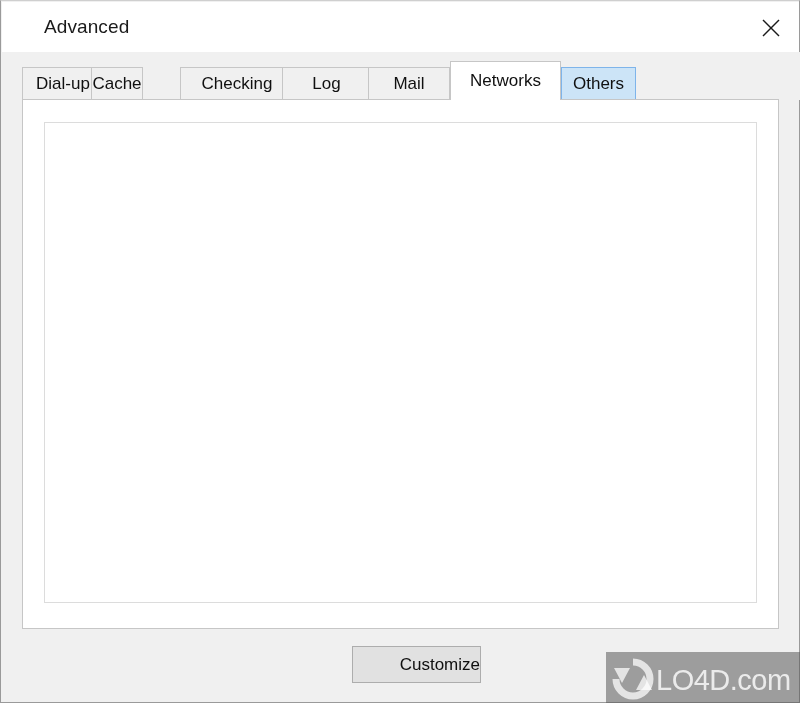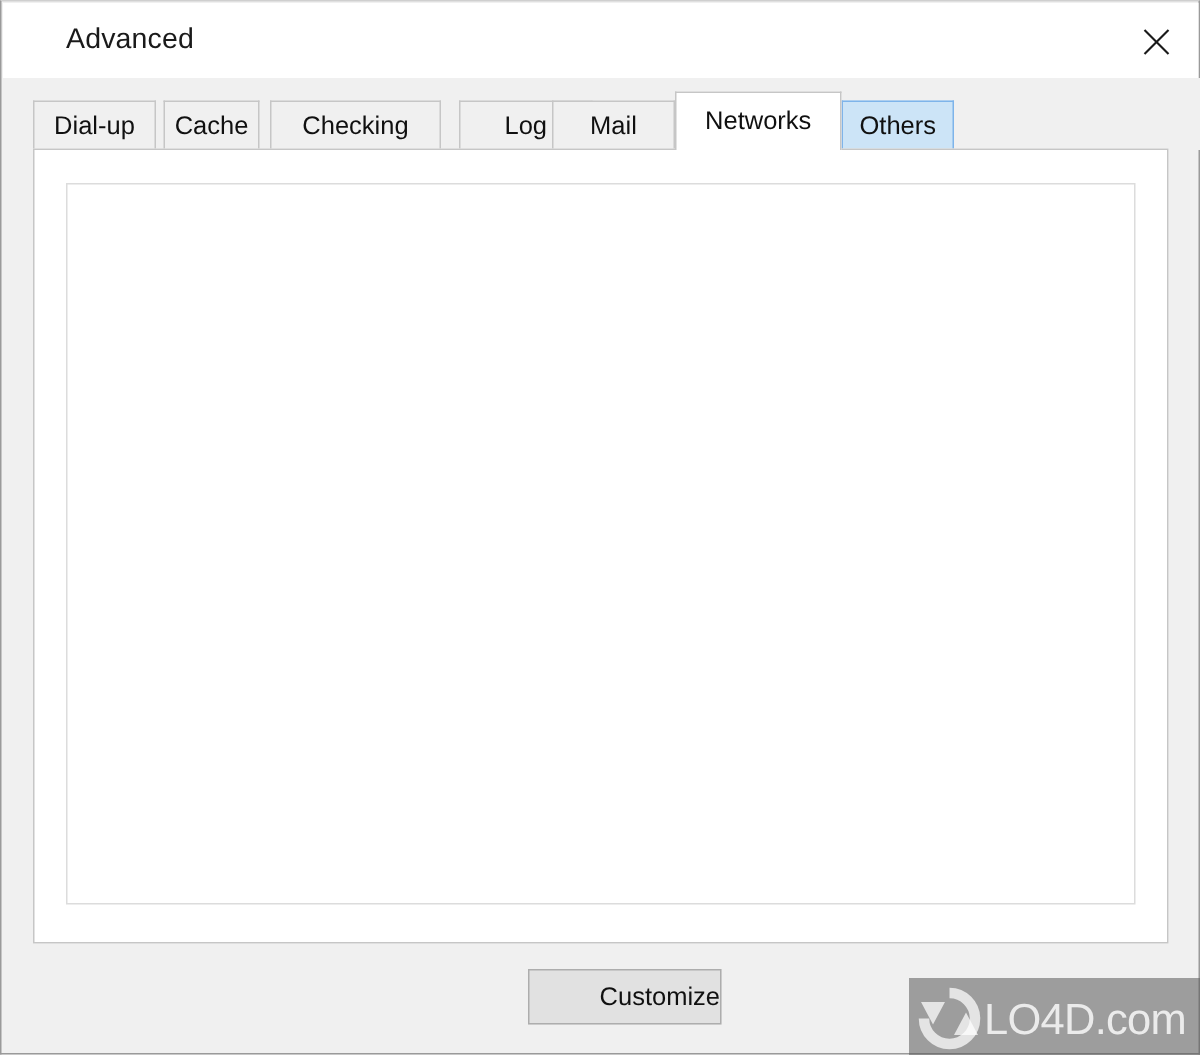--- a/index.html
+++ b/index.html
@@ -271,27 +271,27 @@
         <line x1="2" y1="2" x2="18" y2="18" stroke="#1a1a1a" stroke-width="1.4"></line>
         <line x1="18" y1="2" x2="2" y2="18" stroke="#1a1a1a" stroke-width="1.4"></line>
       </svg>
     </div>
   </div>
 
   <div id="tabstrip">
     <div class="tab" style="left:20px;  width:82px;">
         <span>Dial-up</span>
       </div>
-    <div class="tab" style="left:107px; width:64px;text-align:center;">
+    <div class="tab" style="left:89px; width:52px;text-align:center;">
         <span>Cache</span>
       </div>
     <div class="tab" style="left:178px; width:114px;">
         <span>Checking</span>
       </div>
-    <div class="tab" style="left:304px; width:89px;justify-content:center;">
+    <div class="tab" style="left:280px; width:89px;justify-content:center;">
         <span>Log</span>
       </div>
     <div class="tab" style="left:366px; width:82px;">
         <span>Mail</span>
       </div>
     <div class="tab selected" style="left:448px; width:111px;">
         <span>Networks</span>
       </div>
     <div class="tab hover" style="left:559px; width:75px;">
         <span>Others</span>

